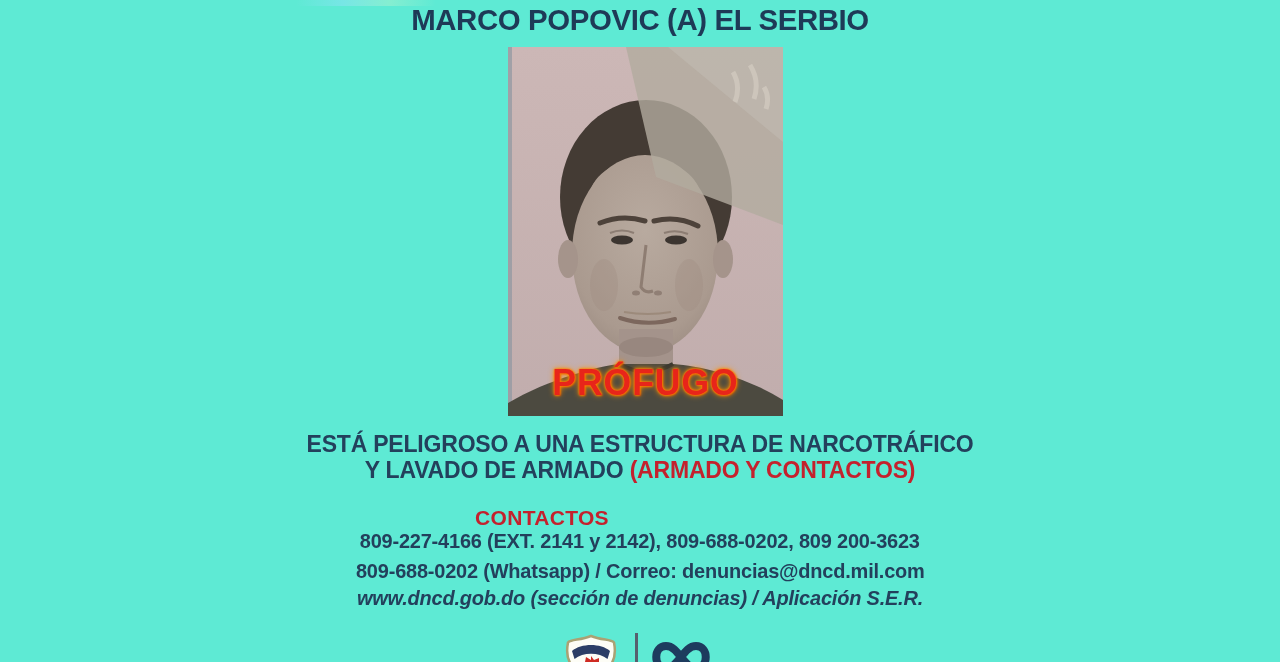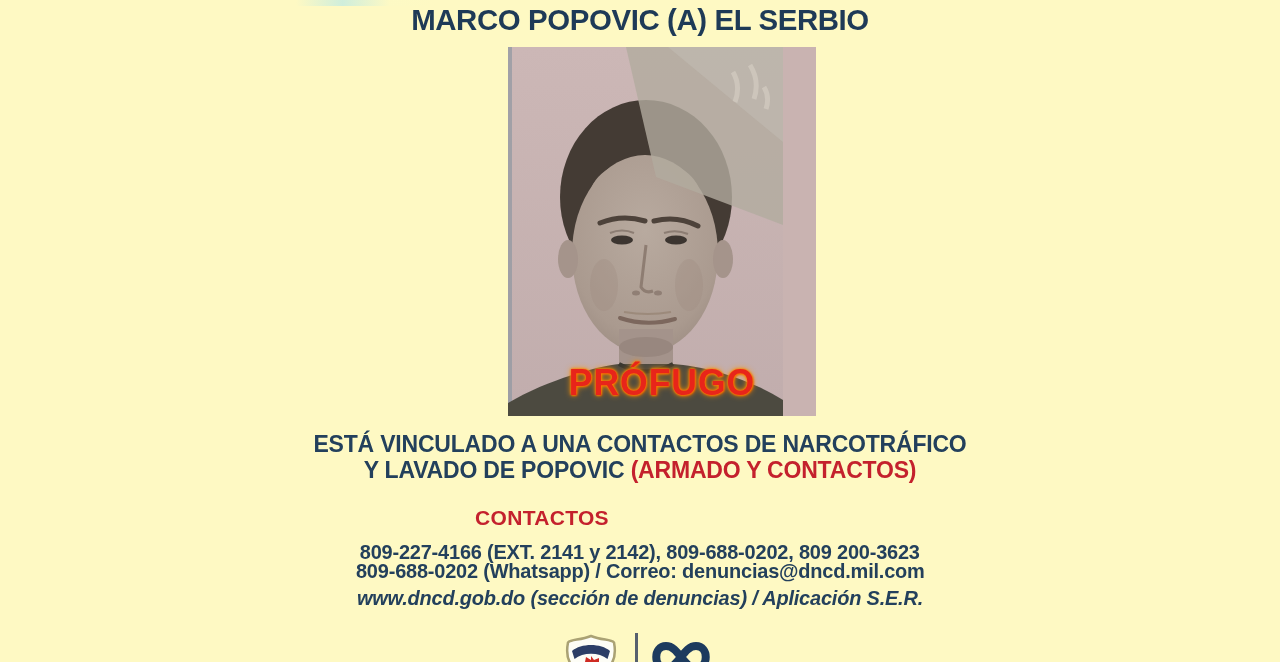--- a/index.html
+++ b/index.html
@@ -1,32 +1,32 @@
 <!DOCTYPE html>
 <html><head>
 <meta charset="utf-8">
 <style>
   html,body{margin:0;padding:0;background:#ffffff;}
   .poster{
-    position:relative;width:1280px;height:662px;background:#fef9c3;
+    position:relative;width:1280px;height:662px;background:#5eead4;
     overflow:hidden;font-family:"Liberation Sans", sans-serif;
   }
   
   .scan-smudge{
     position:absolute;left:296px;top:0;width:140px;height:6px;
     background:linear-gradient(90deg, rgba(140,220,245,.0), rgba(150,225,250,.45), rgba(250,250,200,.25), rgba(140,220,245,.0));
     border-radius:3px;
   }
   .title{
     position:absolute;left:0;top:3px;width:1280px;text-align:center;
     font-size:30px;font-weight:800;letter-spacing:-0.4px;color:#1e3a57;
     transform:scaleX(.98);
   }
   .photo{
-    position:absolute;left:508px;top:47px;width:308px;height:369px;
+    position:absolute;left:508px;top:47px;width:275px;height:369px;
     overflow:hidden;background:#c9b3b1;
   }
   .photo svg{display:block;filter:blur(.6px) saturate(.92);}
   .fugitive{
     position:absolute;left:0;bottom:12px;width:100%;text-align:center;
     font-size:37px;font-weight:800;letter-spacing:1px;color:#e8251a;
     text-shadow:0 0 2px #ff7c00,0 0 3px #ff8a00,0 0 6px #ff9500,1px 1px 2px #c23c00;
     transform:scaleX(.96);
   }
   .desc{
@@ -37,21 +37,21 @@
   .desc .alert{color:#c4212d;}
   .contacts-heading{
     position:absolute;left:0;top:506px;width:1084px;text-align:center;
     font-size:21px;font-weight:800;color:#c4212d;letter-spacing:.3px;
   }
   .contact-line{
     position:absolute;left:0;width:1280px;text-align:center;
     font-size:21px;font-weight:800;color:#23405c;letter-spacing:-0.2px;
   }
   .contact-line .squeeze{display:inline-block;transform:scaleX(.95);transform-origin:center;}
-  .cl1{top:540px;}
+  .cl1{top:529px;}
   .cl2{top:559px;}
   .cl3{top:586px;font-style:italic;}
   .footer-logos{
     position:absolute;left:558px;top:632px;width:180px;height:30px;
     overflow:hidden;
   }
   .seal{position:absolute;left:6px;top:2px;width:54px;height:44px;}
   .logo-divider{position:absolute;left:77px;top:1px;width:3px;height:40px;background:#56606e;}
   .infinity{position:absolute;left:90px;top:5px;width:66px;height:40px;}
 </style>
@@ -116,22 +116,22 @@
       <rect x="111" y="282" width="54" height="62" fill="#a5938a"></rect>
       <ellipse cx="138" cy="300" rx="27" ry="10" fill="#8e7c71" opacity="0.5"></ellipse>
 
       <path d="M0,369 L0,356 C40,332 92,319 111,317 L165,317 C196,319 242,332 275,353 L275,369 Z" fill="#4c4a3f"></path>
       <path d="M111,317 Q138,332 165,317" stroke="#3a382f" stroke-width="4" fill="none"></path>
     </svg>
     <div class="fugitive">PRÓFUGO</div>
   </div>
 
   <div class="desc">
-    <span>ESTÁ VINCULADO A UNA CONTACTOS DE NARCOTRÁFICO</span><br>
-    <span>Y LAVADO DE POPOVIC </span><span class="alert">(ARMADO Y CONTACTOS)</span>
+    <span>ESTÁ PELIGROSO A UNA ESTRUCTURA DE NARCOTRÁFICO</span><br>
+    <span>Y LAVADO DE ARMADO </span><span class="alert">(ARMADO Y CONTACTOS)</span>
   </div>
 
   <div class="contacts-heading">CONTACTOS</div>
 
   <div class="contact-line cl1">
     <span class="squeeze">809-227-4166 (EXT. 2141 y 2142), 809-688-0202, 809 200-3623</span>
   </div>
   <div class="contact-line cl2">
     <span class="squeeze">809-688-0202 (Whatsapp) / Correo: denuncias@dncd.mil.com</span>
   </div>

